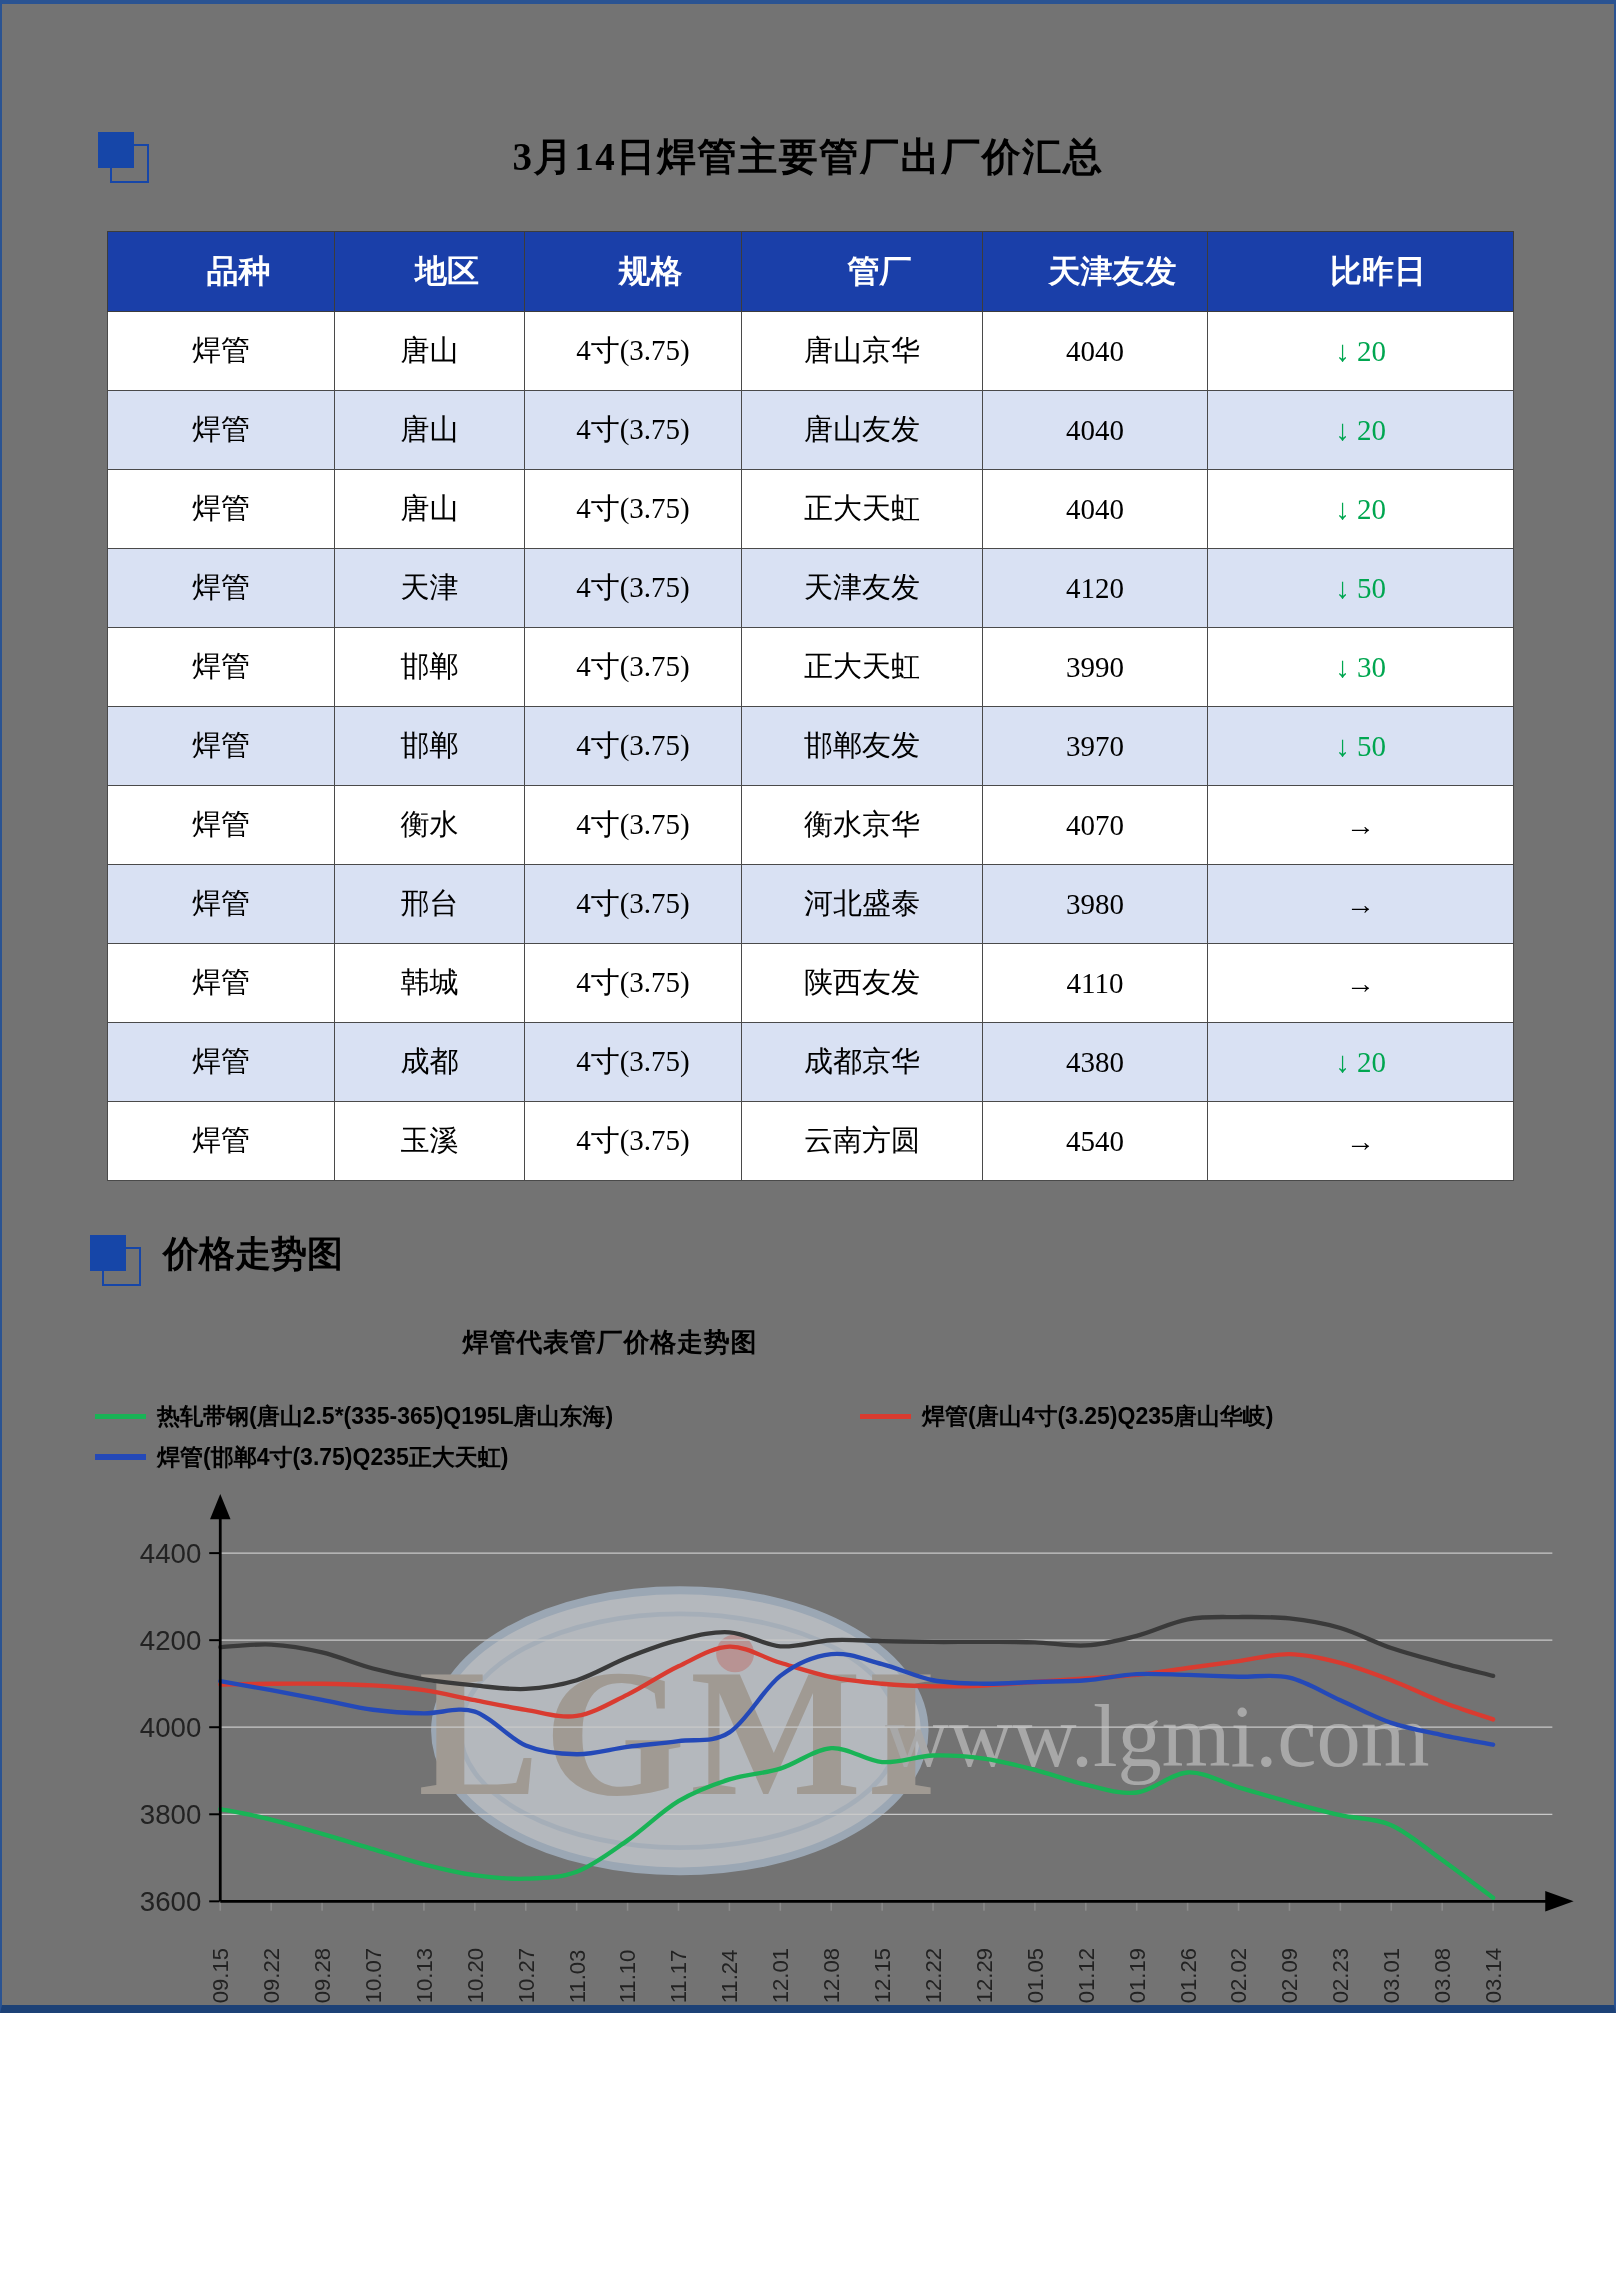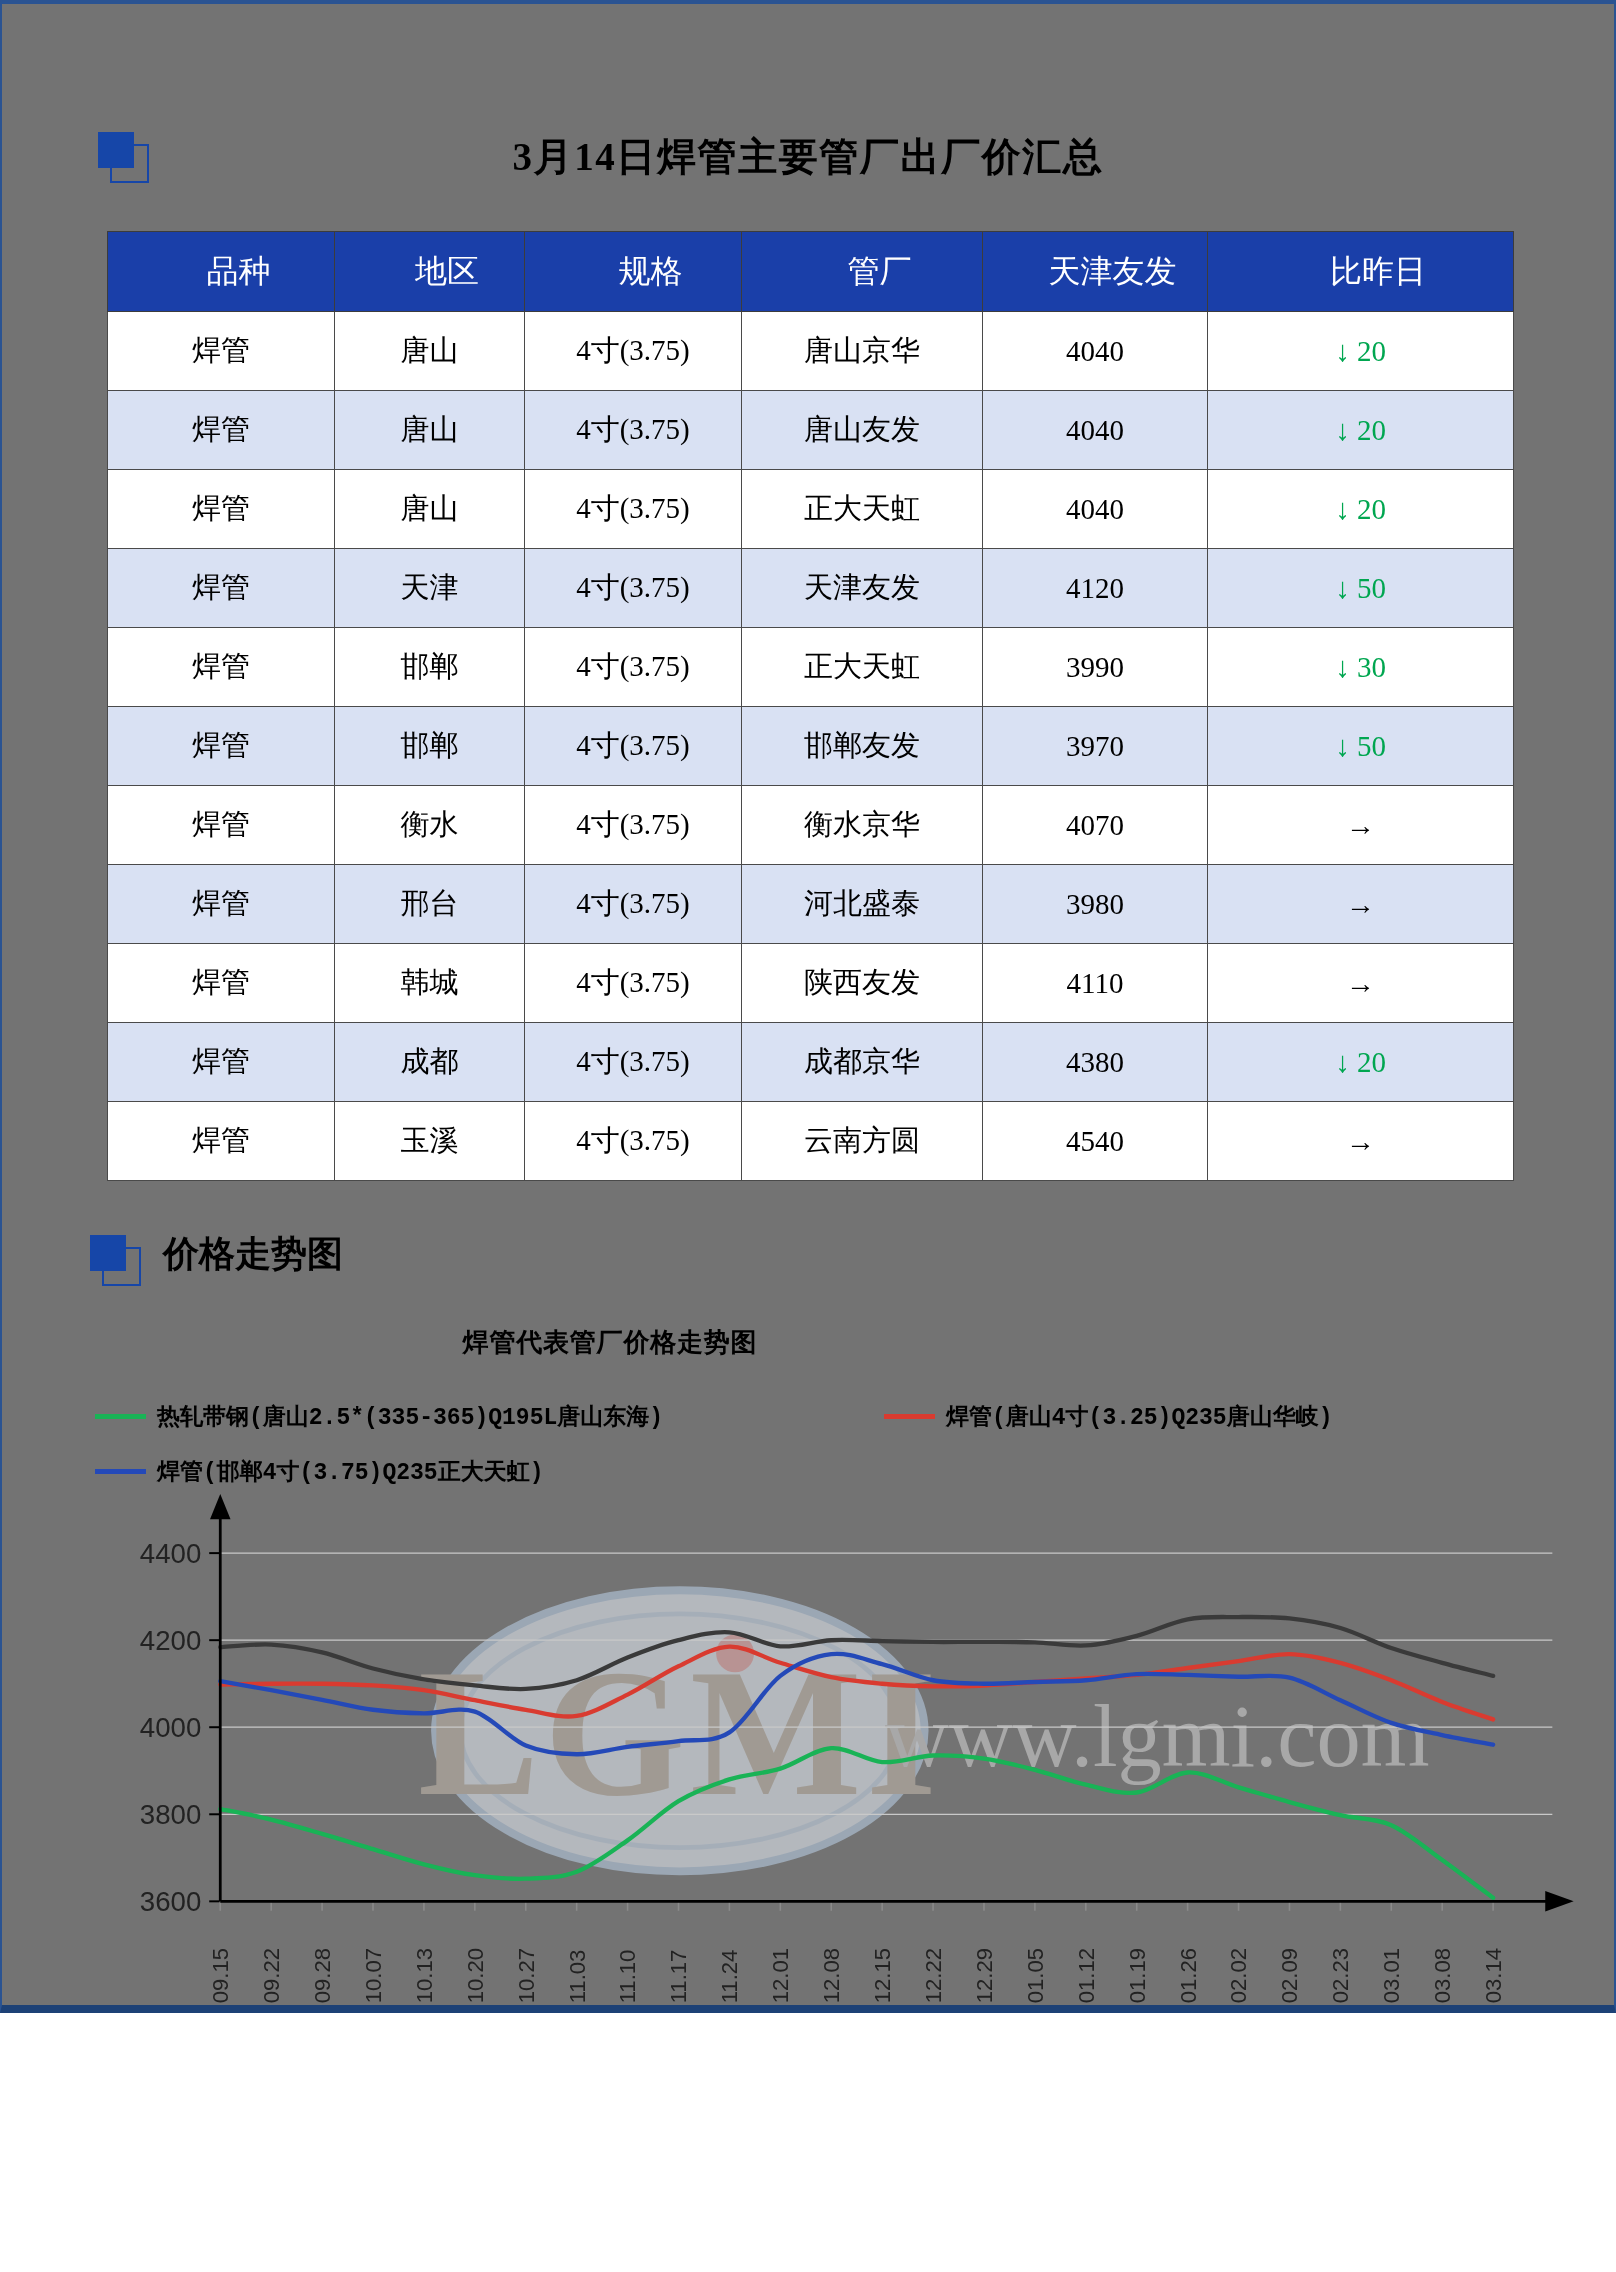--- a/index.html
+++ b/index.html
@@ -27,21 +27,21 @@
     text-align:center;font-size:39px;font-weight:bold;color:#000;
     letter-spacing:1.6px;line-height:71px;
   }
   
   .price-table{
     position:absolute;left:105px;top:227px;width:1406px;
     border-collapse:collapse;table-layout:fixed;
     font-size:29px;color:#000;
   }
   .price-table th{
-    background:#1a3fa9;color:#ffffff;font-weight:normal;font-size:32px;
+    background:#1a3fa9;color:#ffffff;font-weight:bold;font-size:32px;
     height:77px;border:0.8px solid #3c3c3c;text-align:center;padding-left:36px;
   }
   .price-table td{
     height:76px;border:0.8px solid #4a4a4a;text-align:center;
     background:#ffffff;
   }
   .price-table tr.stripe td{background:#d9e1f3;}
   .chg-down{color:#00a650;}
   .chg-flat{color:#000;}
   
@@ -53,22 +53,21 @@
   }
   .chart-title{
     position:absolute;left:0;top:1321px;width:1216px;text-align:center;
     font-family:"Liberation Sans","DejaVu Sans",sans-serif;
     font-size:26px;font-weight:bold;color:#000;letter-spacing:0.8px;
   }
   
   .legend{
     position:absolute;left:93px;top:1397px;width:1446px;
     display:grid;grid-template-columns:765px 1fr;row-gap:9.5px;
-    font-family:Liberation Mono, monospace;
-    gap:24px;
+    font-family:Liberation Sans, sans-serif;
   }
   .legend-item{display:flex;align-items:center;}
   .legend-swatch{width:51px;height:5.5px;margin-right:11px;flex:0 0 auto;}
   .legend-label{font-size:23px;font-weight:600;color:#000;white-space:nowrap;}
   .chart-wrap{position:absolute;left:46px;top:1482px;width:1540px;height:608px;}
 </style>
 </head>
 <body>
 
 <div class="page">

